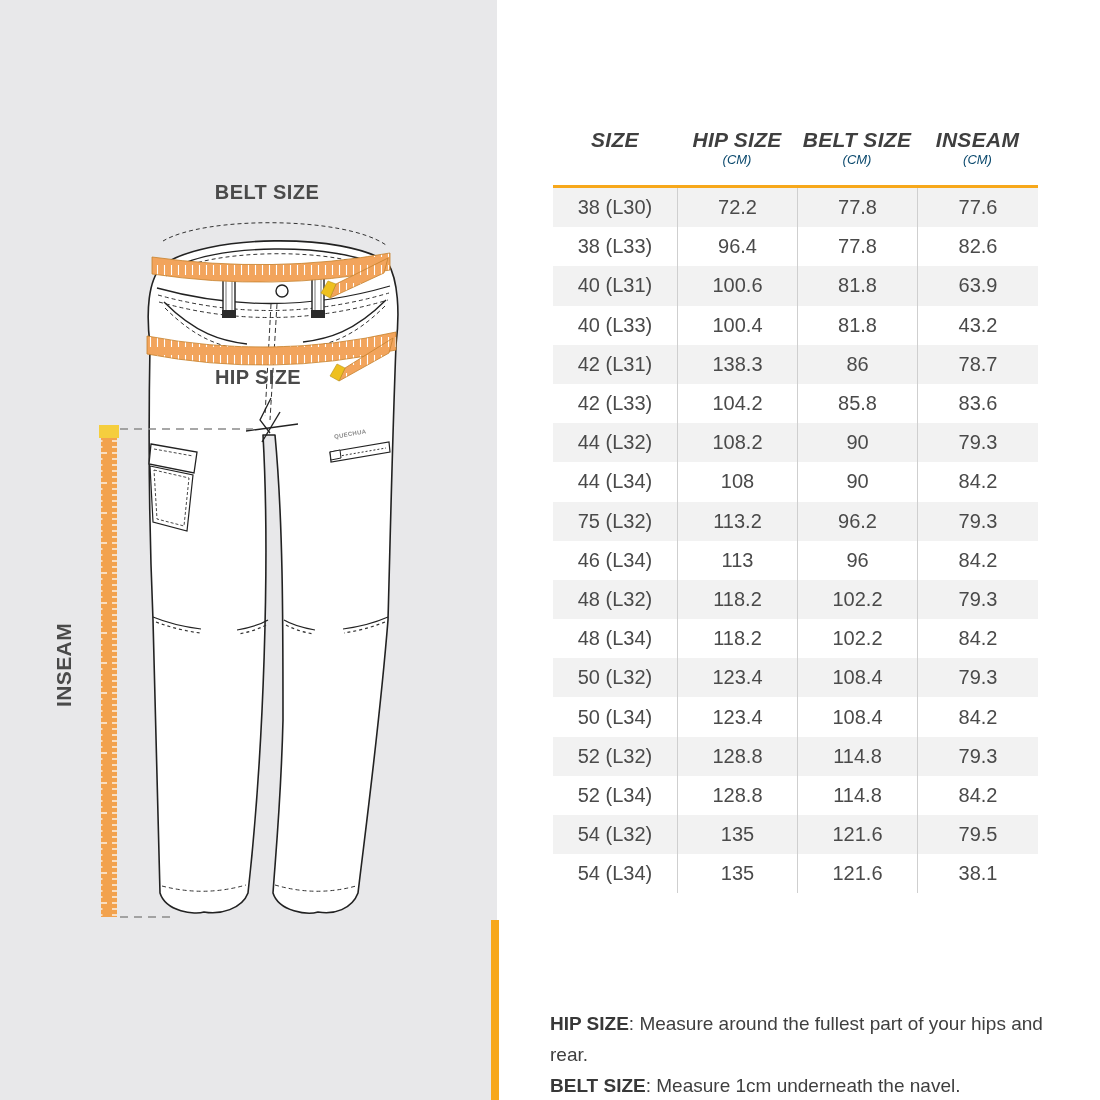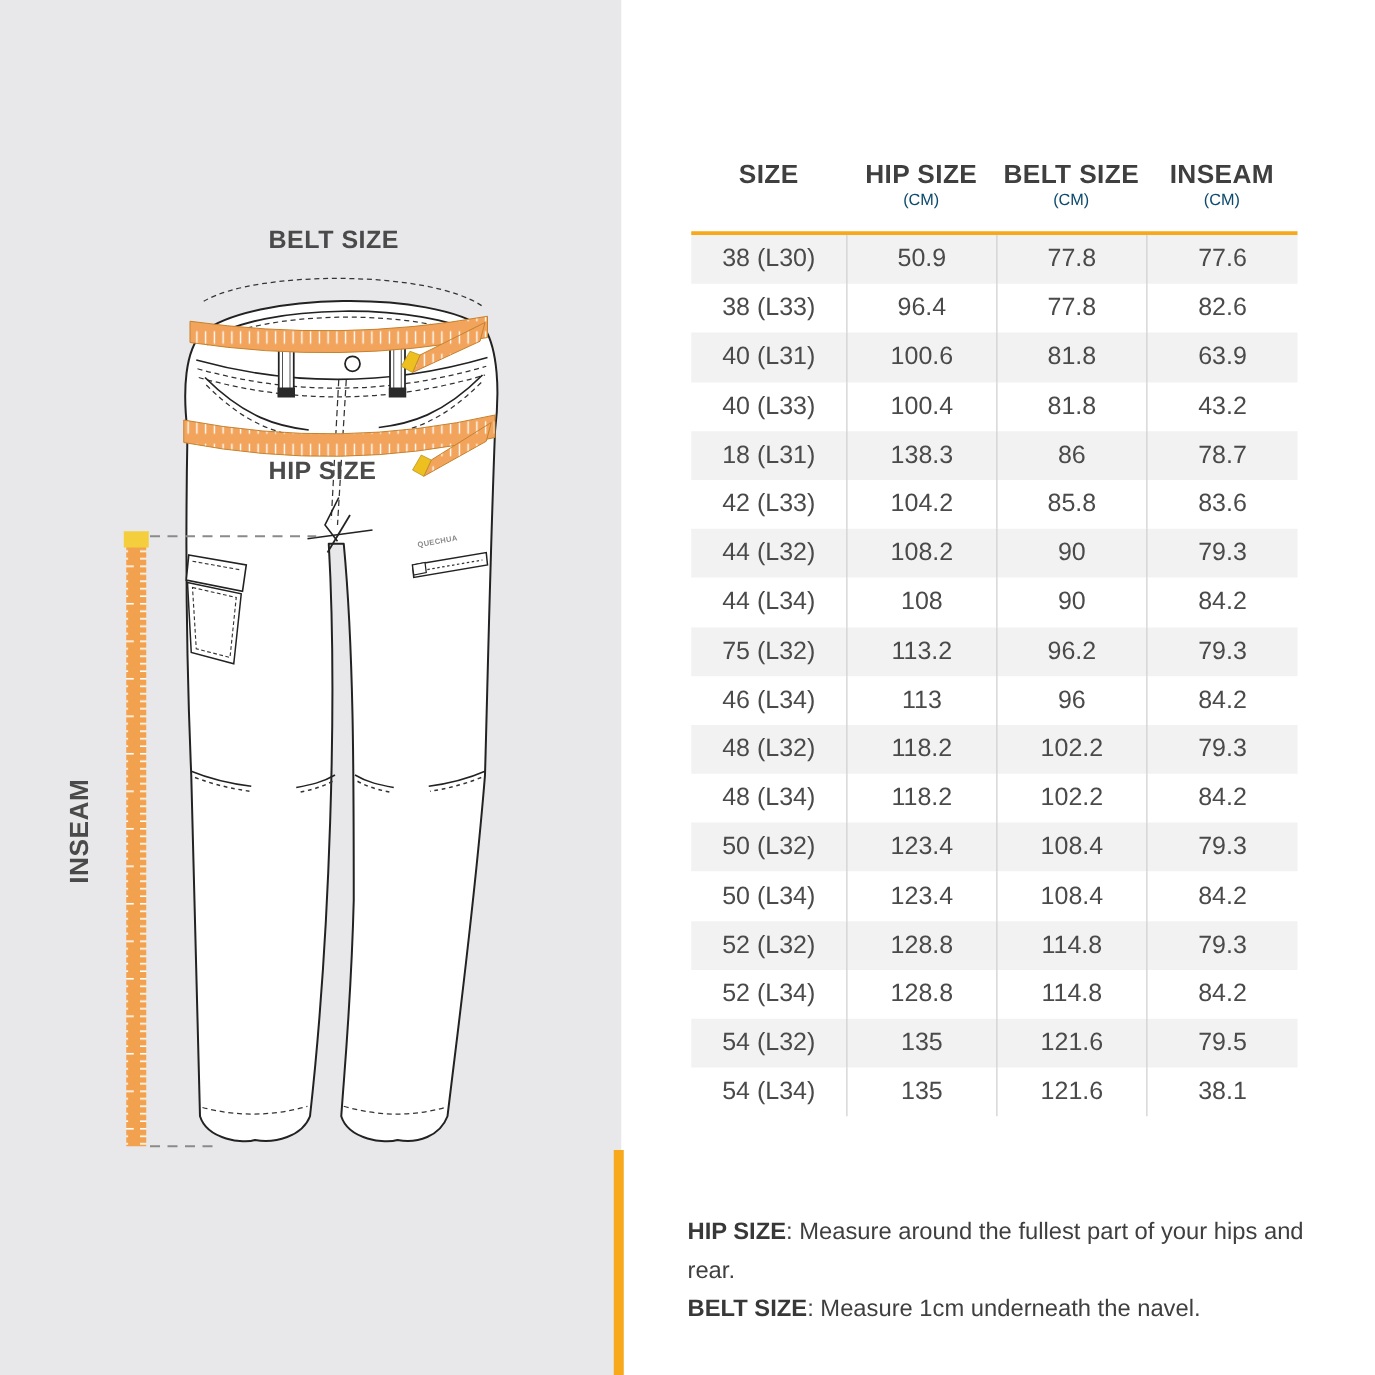--- a/index.html
+++ b/index.html
@@ -17,31 +17,31 @@
   .lbl-inseam{left:-16px;top:653px;width:160px;transform:rotate(-90deg);font-size:21px;}
   .brand-tag{position:absolute;left:334px;top:431px;font-size:6px;color:#8a8a8a;
     transform:rotate(-10deg);letter-spacing:.3px;font-weight:bold;}
 
   
   .accent-bar{position:absolute;left:491px;top:920px;width:8px;height:180px;background:#f7a81b;}
 
   
   .table-wrap{position:absolute;left:553px;top:128px;width:485px;}
   .t-head{display:grid;grid-template-columns:124px 120px 120px 121px;}
-  .t-hcell{text-align:center;}
+  .t-hcell{text-align:center;font-style:italic;}
   .t-title{font-size:21px;font-weight:bold;color:#3f3f3f;letter-spacing:.3px;line-height:24px;}
   .t-unit{font-size:13px;color:#0c4a6e;line-height:16px;min-height:16px;}
   .t-rule{height:3px;background:#f7a81b;margin-top:17px;}
   .t-row{display:grid;grid-template-columns:124px 120px 120px 121px;height:39.2px;text-align:right;}
   .t-row.stripe{background:#f2f2f2;}
   .t-cell{display:flex;align-items:center;justify-content:center;font-size:20px;color:#4a4a4a;}
   .t-cell + .t-cell{border-left:1px solid #cfcfcf;}
 
   
-  .footnotes{position:absolute;left:550px;top:970px;width:530px;color:#3f3f3f;}
+  .footnotes{position:absolute;left:550px;top:1008px;width:530px;color:#3f3f3f;}
   .footnotes p{margin:0;font-size:19px;line-height:31px;}
   .footnotes b{color:#383838;}
 </style>
 </head>
 <body>
 
 <div class="stage">
 
   <div class="left-panel">
     <svg width="497" height="1100" viewBox="0 0 497 1100">
@@ -185,21 +185,21 @@
       </div>
       <div class="t-hcell">
         <div class="t-title">INSEAM</div>
         <div class="t-unit">(CM)</div>
       </div>
     </div>
     <div class="t-rule"></div>
     <div class="t-body">
         <div class="t-row stripe">
           <div class="t-cell">38 (L30)</div>
-          <div class="t-cell">50.9</div>
+          <div class="t-cell">72.2</div>
           <div class="t-cell">77.8</div>
           <div class="t-cell">77.6</div>
         </div>
         <div class="t-row">
           <div class="t-cell">38 (L33)</div>
           <div class="t-cell">96.4</div>
           <div class="t-cell">77.8</div>
           <div class="t-cell">82.6</div>
         </div>
         <div class="t-row stripe">
@@ -208,21 +208,21 @@
           <div class="t-cell">81.8</div>
           <div class="t-cell">63.9</div>
         </div>
         <div class="t-row">
           <div class="t-cell">40 (L33)</div>
           <div class="t-cell">100.4</div>
           <div class="t-cell">81.8</div>
           <div class="t-cell">43.2</div>
         </div>
         <div class="t-row stripe">
-          <div class="t-cell">18 (L31)</div>
+          <div class="t-cell">42 (L31)</div>
           <div class="t-cell">138.3</div>
           <div class="t-cell">86</div>
           <div class="t-cell">78.7</div>
         </div>
         <div class="t-row">
           <div class="t-cell">42 (L33)</div>
           <div class="t-cell">104.2</div>
           <div class="t-cell">85.8</div>
           <div class="t-cell">83.6</div>
         </div>

